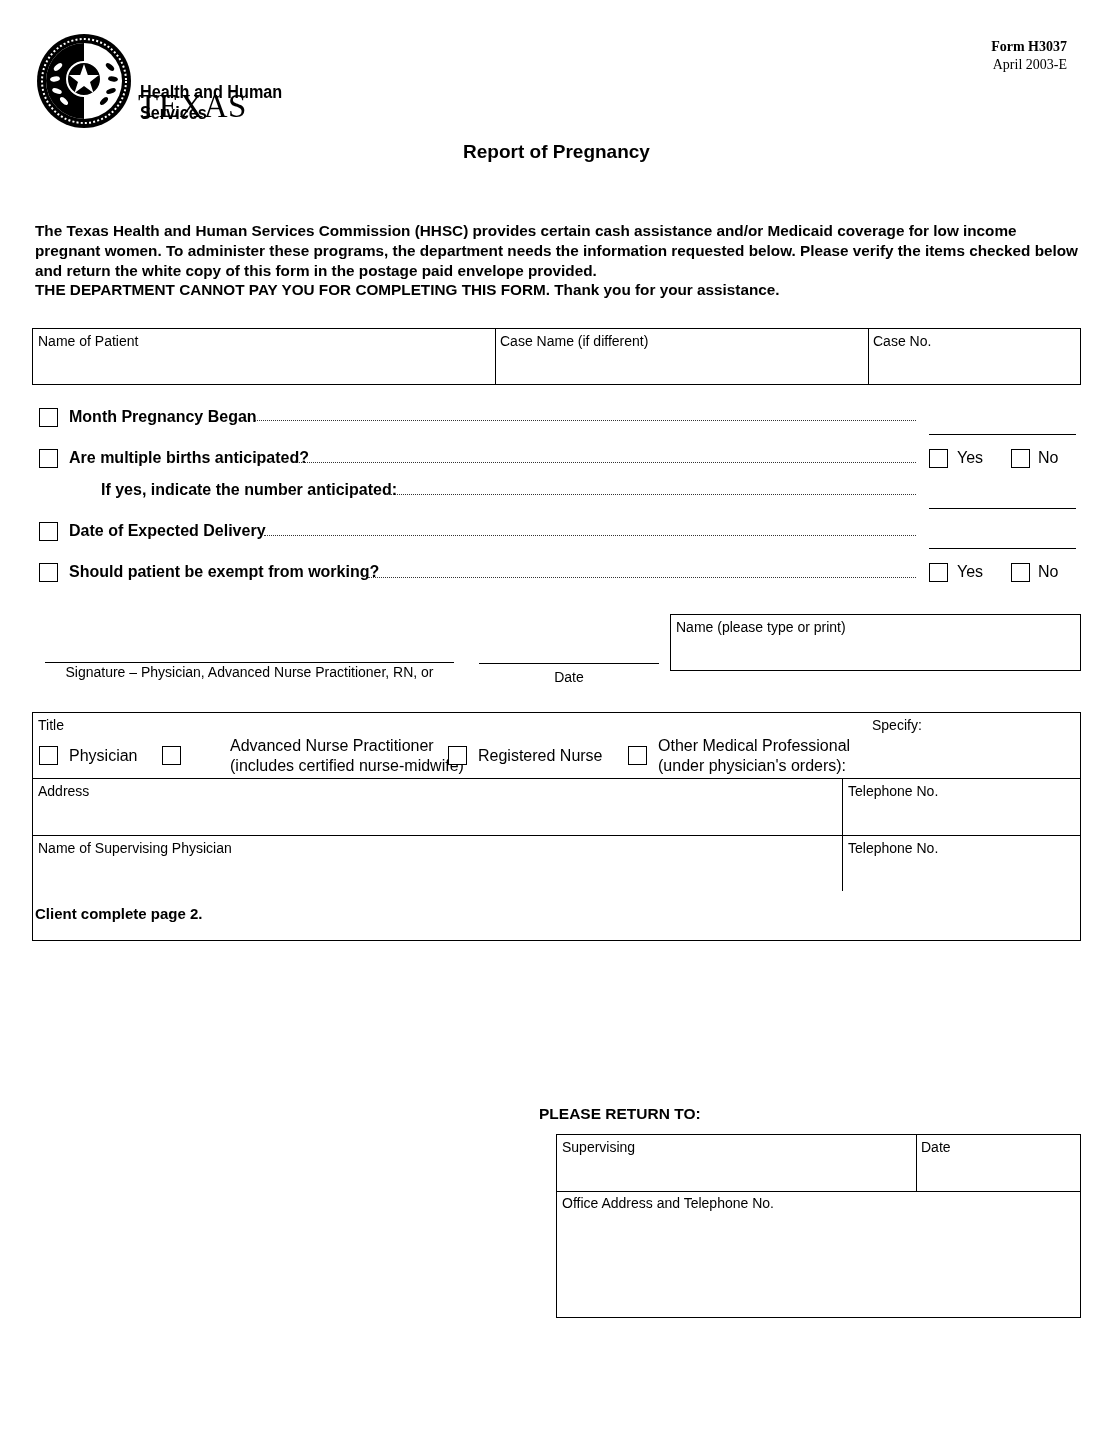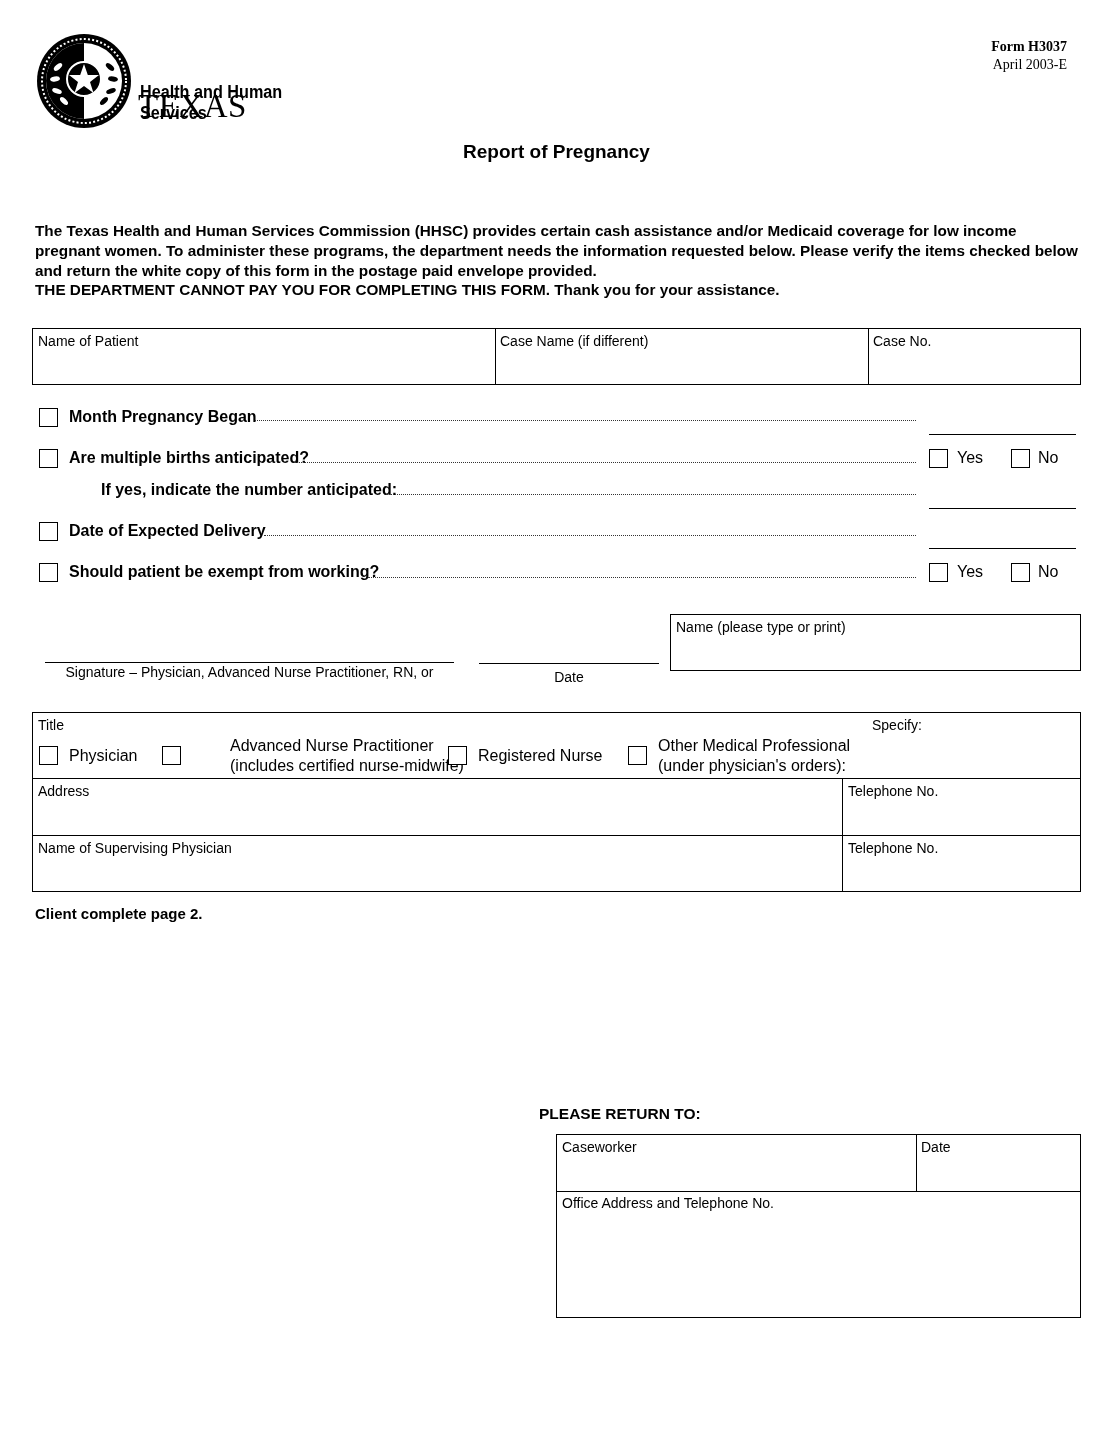--- a/index.html
+++ b/index.html
@@ -114,21 +114,21 @@
 <div class="sig-caption" style="left:45px; width:409px; top:663px;">
   <div>Signature – Physician, Advanced Nurse Practitioner, RN, or</div>
 </div>
 <div class="hline" style="left:479px; width:180px; top:663px;"></div>
 <div class="sig-caption" style="left:479px; width:180px; top:668px;">Date</div>
 
 <div class="box" style="left:670px; top:614px; width:411px; height:57px;">
   <div class="cell-label">Name (please type or print)</div>
 </div>
 
-<div class="box" style="left:32px; top:712px; width:1049px; height:180px;">
+<div class="box" style="left:32px; top:712px; width:1049px; height:229px;">
   <div class="cell-label">Title</div>
   <div class="cell-label" style="left:839px;">Specify:</div>
 
   <div class="hline" style="left:0; width:1047px; top:65px;"></div>
   <div class="vline" style="left:809px; top:65px; height:113px;"></div>
   <div class="hline" style="left:0; width:1047px; top:122px;"></div>
 
   <div class="cell-label" style="top:70px;">Address</div>
   <div class="cell-label" style="top:70px; left:815px;">Telephone No.</div>
   <div class="cell-label" style="top:127px;">Name of Supervising Physician</div>
@@ -156,21 +156,21 @@
 
 <div class="abs" style="left:33px; top:800px; width:806px; height:33px;"></div>
 <div class="abs" style="left:844px; top:800px; width:235px; height:33px;"></div>
 <div class="abs" style="left:33px; top:857px; width:806px; height:33px;"></div>
 <div class="abs" style="left:844px; top:857px; width:235px; height:33px;"></div>
 
 <div class="bold15" style="left:35px; top:905px;">Client complete page 2.</div>
 
 <div class="bold15" style="left:539px; top:1105px; font-size:15.5px;">PLEASE RETURN TO:</div>
 <div class="box" style="left:556px; top:1134px; width:525px; height:184px;">
-  <div class="cell-label">Caseworker</div>
+  <div class="cell-label">Supervising</div>
   <div class="vline" style="left:359px; top:0; height:56px;"></div>
   <div class="cell-label" style="left:364px;">Date</div>
   <div class="hline" style="left:0; width:523px; top:56px;"></div>
   <div class="cell-label" style="top:60px;">Office Address and Telephone No.</div>
 </div>
 <div class="abs" style="left:557px; top:1156px; width:357px; height:33px;"></div>
 <div class="abs" style="left:918px; top:1156px; width:161px; height:33px;"></div>
 <div class="abs" style="left:557px; top:1212px; width:522px; height:104px;"></div>
 
 </body></html>

